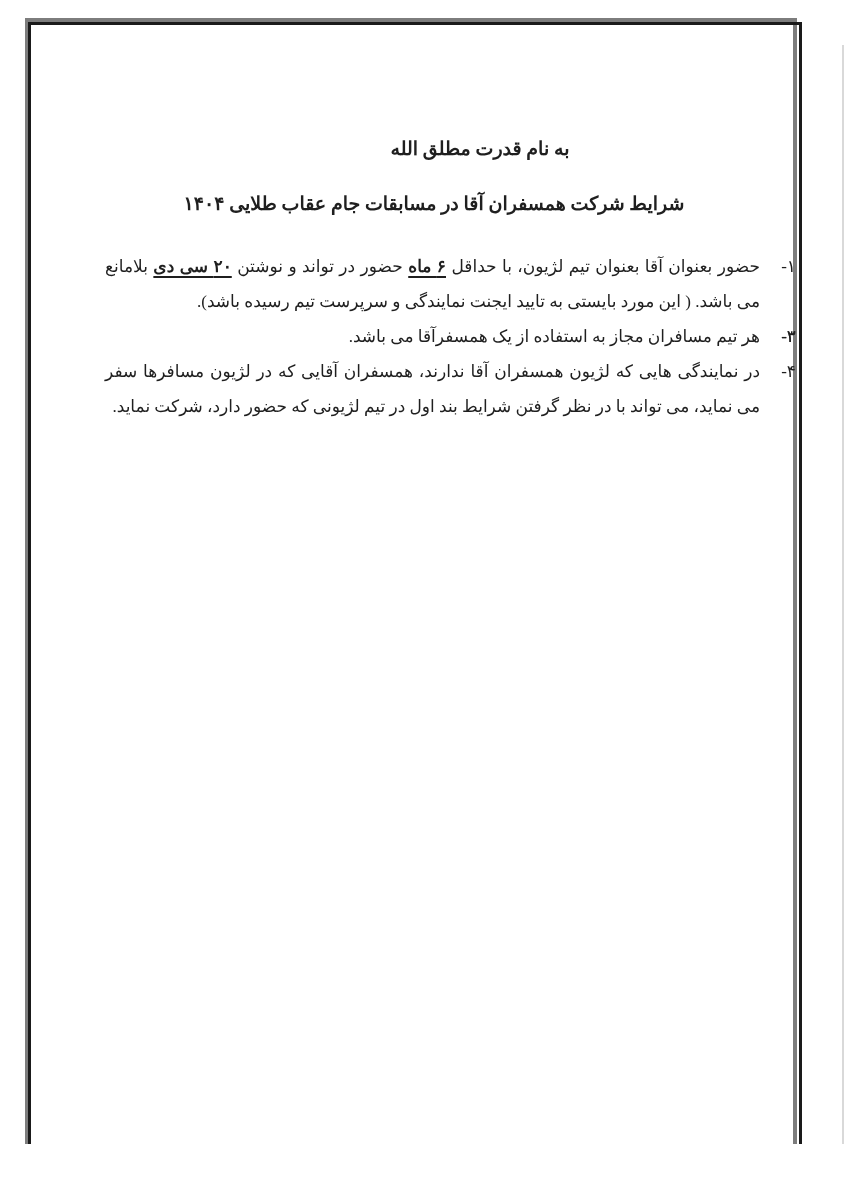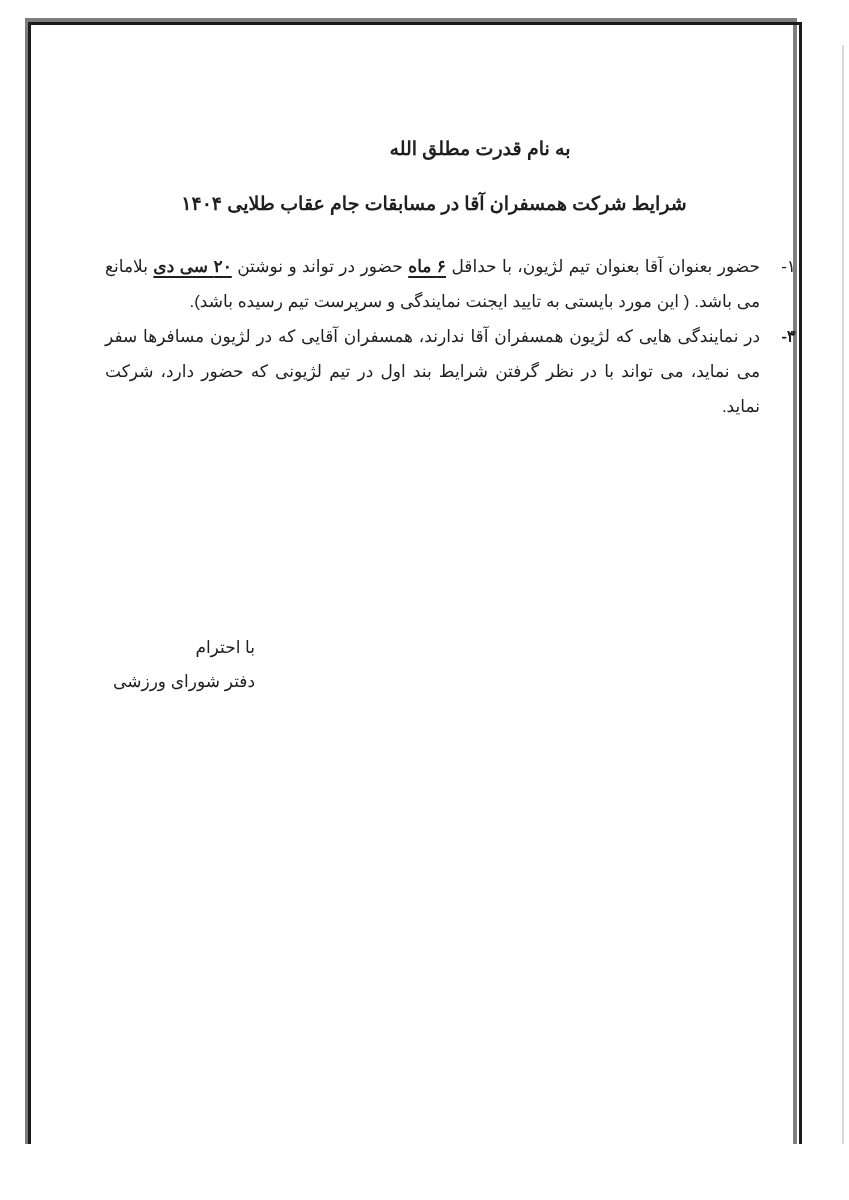--- a/index.html
+++ b/index.html
@@ -9,21 +9,21 @@
     --paper: #ffffff;
   }
   * { margin: 0; padding: 0; box-sizing: border-box; }
   html, body { background: #fff; }
   #page {
     position: relative;
     width: 849px;
     height: 1144px;
     background: var(--paper);
     overflow: hidden;
-    font-family: Liberation Sans, sans-serif;
+    font-family: Liberation Serif, serif;
     color: var(--ink);
   }
   
   .frame-shadow {
     position: absolute;
     left: 25px; top: 18px;
     width: 772px; height: 1131px;
     border: 4px solid var(--frame-shadow);
   }
   .frame {
@@ -101,21 +101,17 @@
   <div class="edge-right"></div>
   <div class="edge-bottom"></div>
 
   <div class="doc-header" dir="rtl">به نام قدرت مطلق الله</div>
 
   <div class="doc-title" dir="rtl">شرایط شرکت همسفران آقا در مسابقات جام عقاب طلایی ۱۴۰۴</div>
 
   <div class="conditions" dir="rtl">
       <div class="item"><span class="num">۱-</span><span class="itext"><span>حضور بعنوان آقا بعنوان تیم لژیون، با حداقل </span><span class="bu">۶ ماه</span><span> حضور در تواند و نوشتن </span><span class="bu">۲۰ سی دی</span><span> بلامانع می باشد. ( این مورد بایستی به تایید ایجنت نمایندگی و سرپرست تیم رسیده باشد).</span></span></div>
       <div class="item"><span class="num">۲-</span></div>
-      <div class="item"><span class="num">۳-</span></div>
+      <div class="item"><span class="num">۳-</span><span class="itext"><span>هر تیم مسافران مجاز به استفاده از یک همسفرآقا می باشد.</span></span></div>
       <div class="item"><span class="num">۴-</span><span class="itext"><span>در نمایندگی هایی که لژیون همسفران آقا ندارند، همسفران آقایی که در لژیون مسافرها سفر می نماید، می تواند با در نظر گرفتن شرایط بند اول در تیم لژیونی که حضور دارد، شرکت نماید.</span></span></div>
     </div>
 
-  <div class="closing" dir="rtl">
-    <div class="salutation">با احترام</div>
-    <div class="signature">دفتر شورای ورزشی</div>
-  </div>
 </div>
 
 </body></html>

